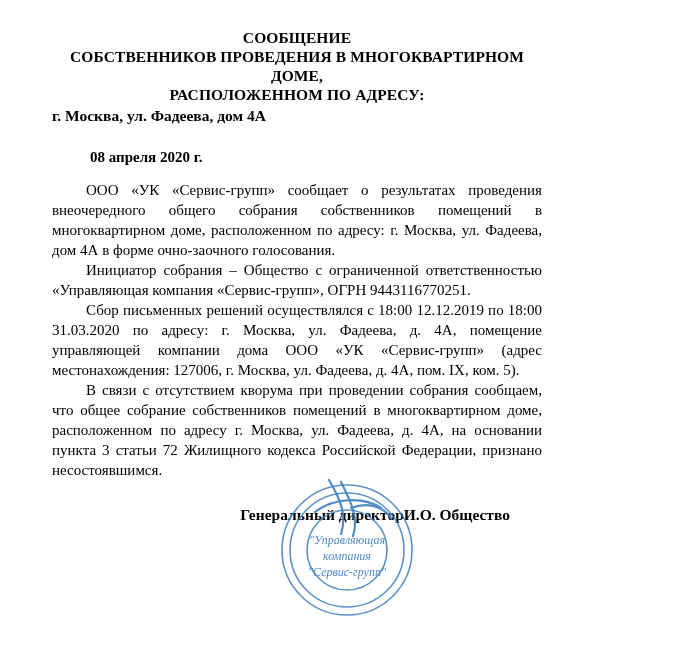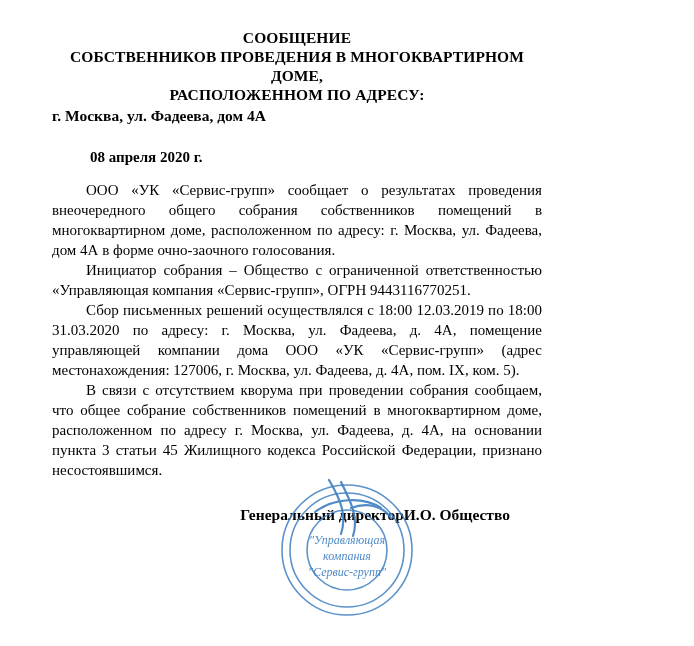--- a/index.html
+++ b/index.html
@@ -89,22 +89,22 @@
     <span class="line">РАСПОЛОЖЕННОМ ПО АДРЕСУ:</span>
   </div>
 
   <div class="title-address">г. Москва, ул. Фадеева, дом 4А</div>
 
   <div class="date-line">08 апреля 2020 г.</div>
 
   <div class="body-text">
     <p>ООО «УК «Сервис-групп» сообщает о результатах проведения внеочередного общего собрания собственников помещений в многоквартирном доме, расположенном по адресу: г. Москва, ул. Фадеева, дом 4А в форме очно-заочного голосования.</p>
     <p>Инициатор собрания – Общество с ограниченной ответственностью «Управляющая компания «Сервис-групп», ОГРН 9443116770251.</p>
-    <p>Сбор письменных решений осуществлялся с 18:00 12.03.2019 по 18:00 31.03.2020 по адресу: г. Москва, ул. Фадеева, д. 4А, помещение управляющей компании дома ООО «УК «Сервис-групп» (адрес местонахождения: 127006, г. Москва, ул. Фадеева, д. 4А, пом. IX, ком. 5).</p>
-    <p>В связи с отсутствием кворума при проведении собрания сообщаем, что общее собрание собственников помещений в многоквартирном доме, расположенном по адресу г. Москва, ул. Фадеева, д. 4А, на основании пункта 3 статьи 45 Жилищного кодекса Российской Федерации, признано несостоявшимся.</p>
+    <p>Сбор письменных решений осуществлялся с 18:00 12.12.2019 по 18:00 31.03.2020 по адресу: г. Москва, ул. Фадеева, д. 4А, помещение управляющей компании дома ООО «УК «Сервис-групп» (адрес местонахождения: 127006, г. Москва, ул. Фадеева, д. 4А, пом. IX, ком. 5).</p>
+    <p>В связи с отсутствием кворума при проведении собрания сообщаем, что общее собрание собственников помещений в многоквартирном доме, расположенном по адресу г. Москва, ул. Фадеева, д. 4А, на основании пункта 3 статьи 72 Жилищного кодекса Российской Федерации, признано несостоявшимся.</p>
   </div>
 
   <div class="sign-row">
     <span>Генеральный директор</span>
     <span>И.О. Общество</span>
   </div>
 
   <div class="stamp-wrap">
     <svg width="200" height="160" viewBox="0 0 200 160" xmlns="http://www.w3.org/2000/svg">
       <g fill="none" stroke="#3f7fc1" stroke-width="1.6" opacity="0.85">

